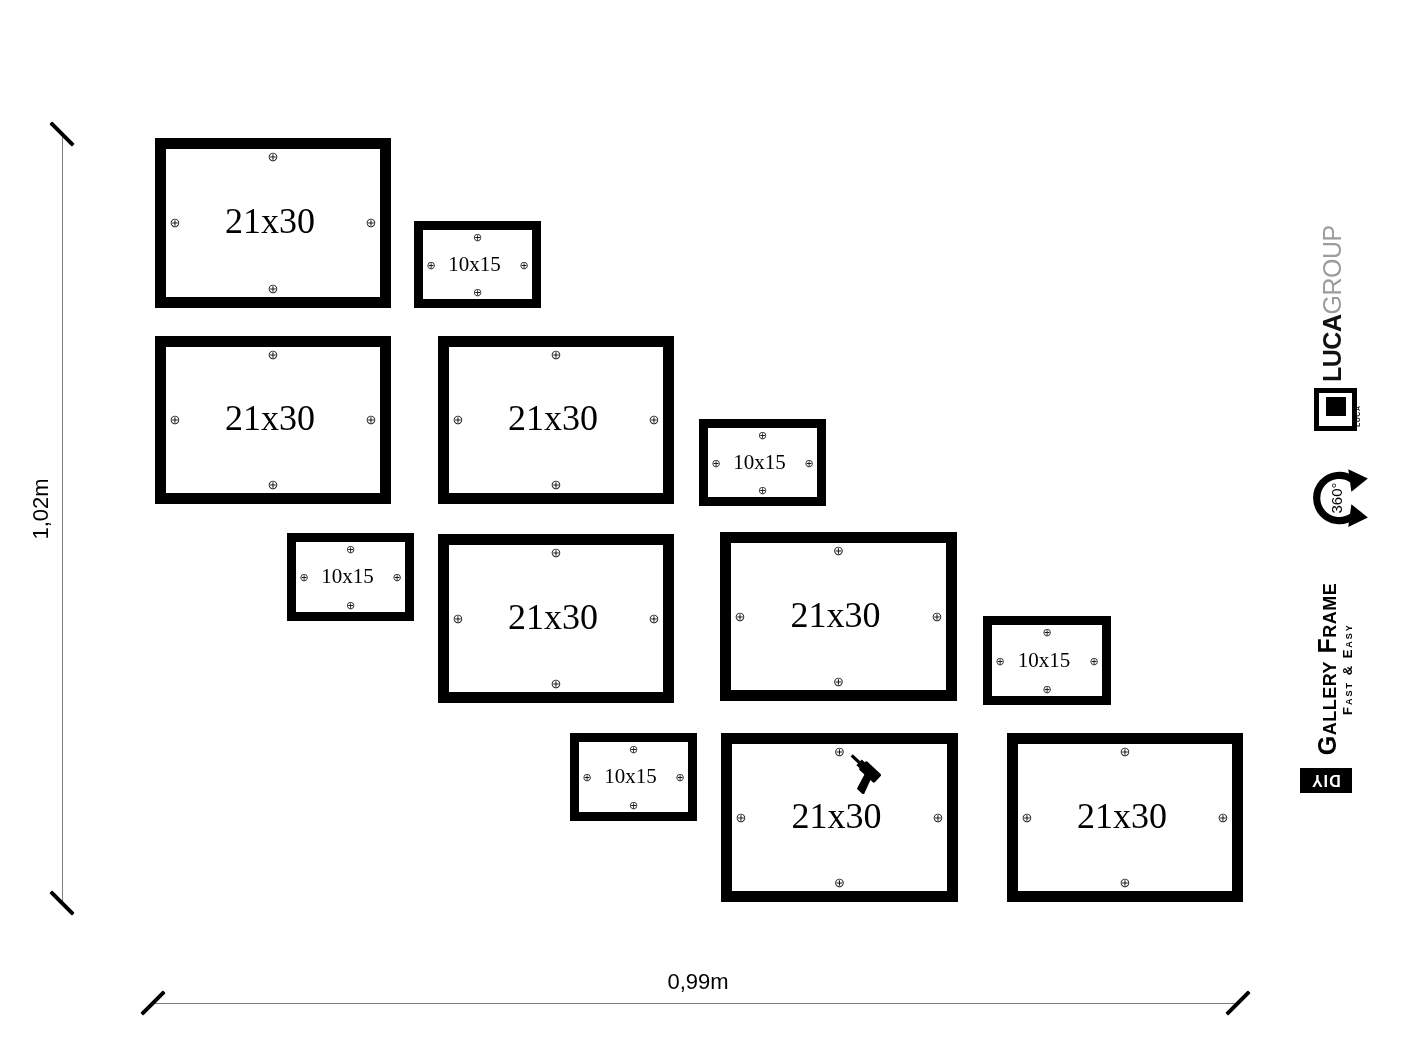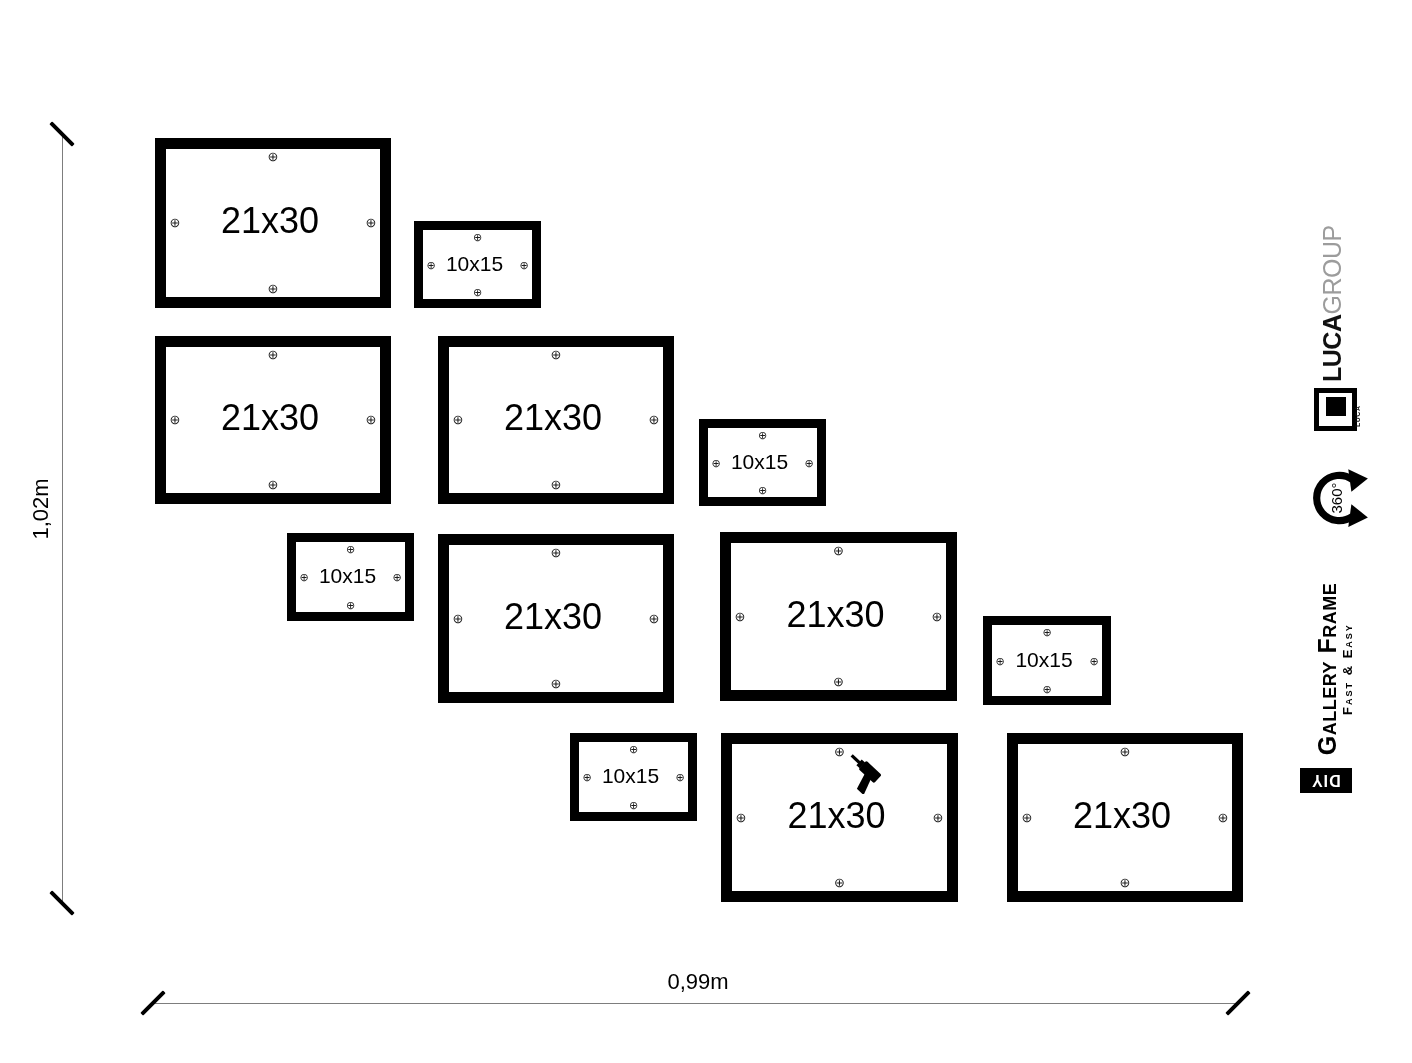--- a/index.html
+++ b/index.html
@@ -12,21 +12,21 @@
     color:#000;
   }
   
   .frame{position:absolute;background:#fff;box-sizing:border-box;}
   .frame-large{border:11px solid #000;}
   .frame-small{border:9px solid #000;}
   .frame-label{
     position:absolute;left:0;right:6px;top:50%;
     transform:translateY(-54%);
     text-align:center;white-space:nowrap;
-    font-family:Liberation Sans, sans-serif;
+    font-family:Liberation Serif, serif;
   }
   .frame-large .frame-label{font-size:36px;letter-spacing:0px;}
   .frame-small .frame-label{font-size:21px;}
   .mark{
     position:absolute;color:#1a1a1a;
     font-size:13px;width:14px;height:14px;line-height:14px;
     text-align:center;user-select:none;
   }
   .frame-small .mark{font-size:11px;width:12px;height:12px;line-height:12px;}
   .mark-top{left:50%;top:1px;transform:translateX(-50%);}

